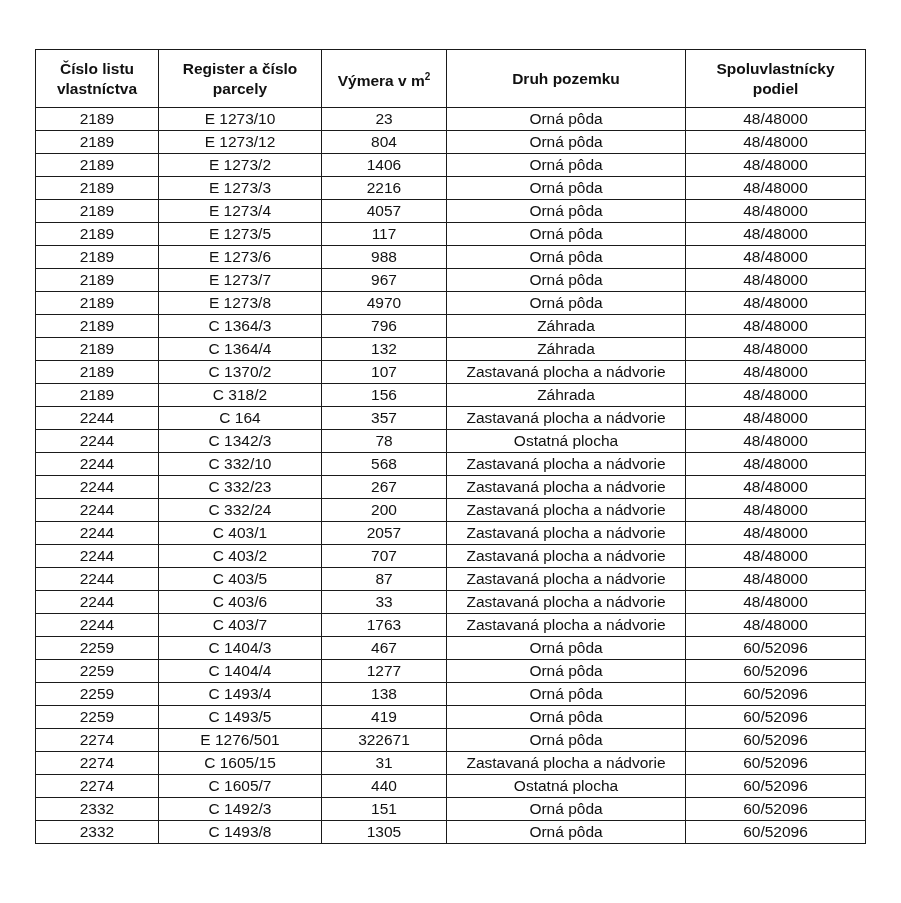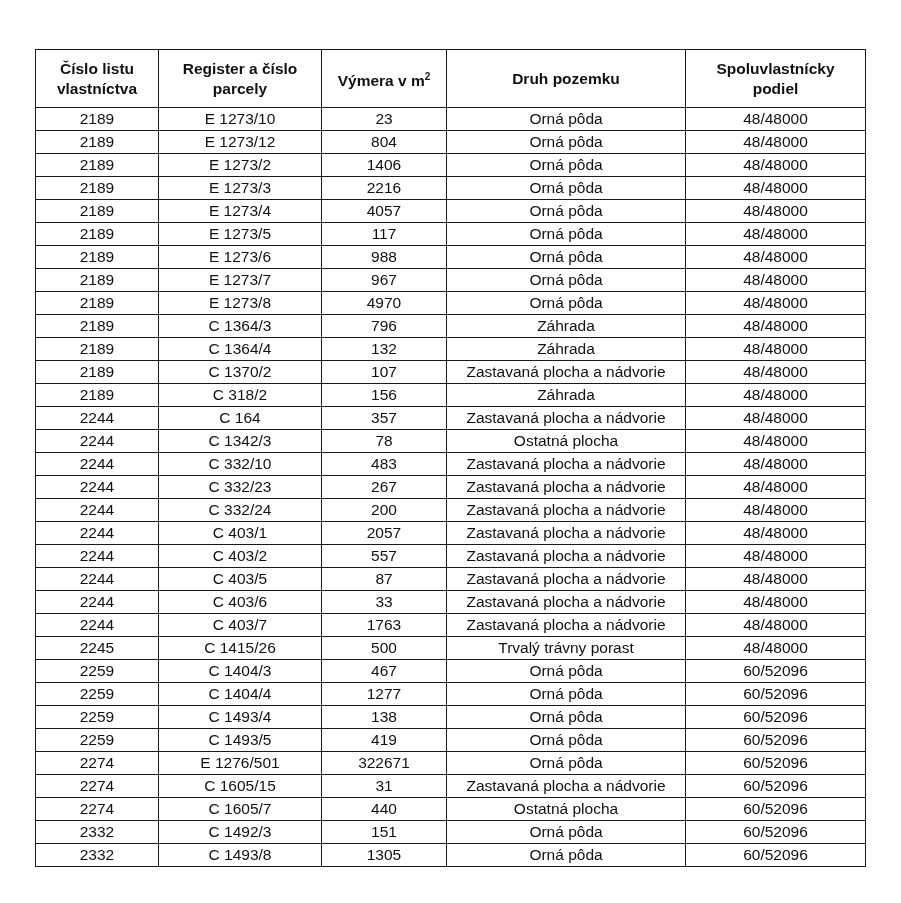--- a/index.html
+++ b/index.html
@@ -133,21 +133,21 @@
       <tr>
         <td>2244</td>
         <td>C 1342/3</td>
         <td>78</td>
         <td>Ostatná plocha</td>
         <td>48/48000</td>
       </tr>
       <tr>
         <td>2244</td>
         <td>C 332/10</td>
-        <td>483</td>
+        <td>568</td>
         <td>Zastavaná plocha a nádvorie</td>
         <td>48/48000</td>
       </tr>
       <tr>
         <td>2244</td>
         <td>C 332/23</td>
         <td>267</td>
         <td>Zastavaná plocha a nádvorie</td>
         <td>48/48000</td>
       </tr>
@@ -161,21 +161,21 @@
       <tr>
         <td>2244</td>
         <td>C 403/1</td>
         <td>2057</td>
         <td>Zastavaná plocha a nádvorie</td>
         <td>48/48000</td>
       </tr>
       <tr>
         <td>2244</td>
         <td>C 403/2</td>
-        <td>557</td>
+        <td>707</td>
         <td>Zastavaná plocha a nádvorie</td>
         <td>48/48000</td>
       </tr>
       <tr>
         <td>2244</td>
         <td>C 403/5</td>
         <td>87</td>
         <td>Zastavaná plocha a nádvorie</td>
         <td>48/48000</td>
       </tr>
@@ -184,27 +184,20 @@
         <td>C 403/6</td>
         <td>33</td>
         <td>Zastavaná plocha a nádvorie</td>
         <td>48/48000</td>
       </tr>
       <tr>
         <td>2244</td>
         <td>C 403/7</td>
         <td>1763</td>
         <td>Zastavaná plocha a nádvorie</td>
-        <td>48/48000</td>
-      </tr>
-      <tr>
-        <td>2245</td>
-        <td>C 1415/26</td>
-        <td>500</td>
-        <td>Trvalý trávny porast</td>
         <td>48/48000</td>
       </tr>
       <tr>
         <td>2259</td>
         <td>C 1404/3</td>
         <td>467</td>
         <td>Orná pôda</td>
         <td>60/52096</td>
       </tr>
       <tr>

